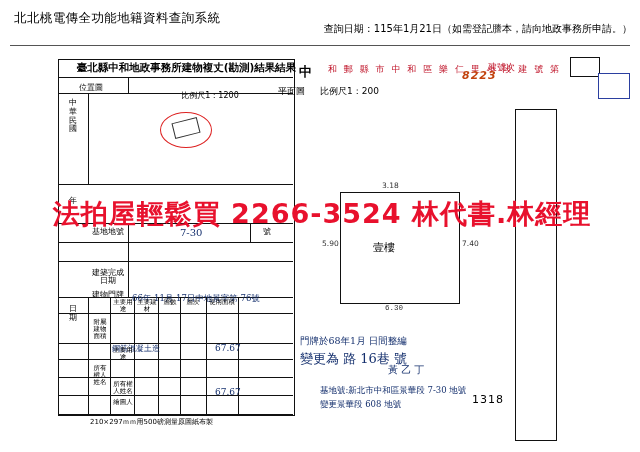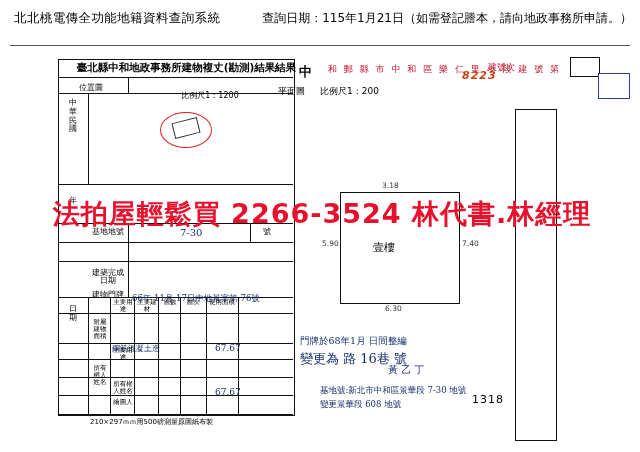--- a/index.html
+++ b/index.html
@@ -16,22 +16,22 @@
   
   .hdr-title{
     position:absolute;left:14px;top:10px;
     font-size:12.5px;letter-spacing:.4px;white-space:nowrap;
   }
   .hdr-sub{
     position:absolute;left:14px;top:30px;
     font-size:11.5px;white-space:nowrap;
   }
   .hdr-right{
-    position:absolute;right:8px;top:10px;
-    font-size:12px;white-space:nowrap;text-align:center;
+    position:absolute;right:8px;top:22px;
+    font-size:10px;white-space:nowrap;text-align:center;
   }
   .hdr-rule{
     position:absolute;left:10px;top:45px;width:620px;height:1px;background:#555;
   }
 
   
   .scan{
     position:absolute;left:10px;top:47px;width:620px;height:398px;
     background:#fff;
   }
@@ -200,21 +200,21 @@
     <div class="smallbox" style="left:560px;top:10px;width:28px;height:18px;"></div>
     <div class="blue-box" style="left:588px;top:26px;width:30px;height:24px;"></div>
 
     <div class="tallbox"></div>
 
     <div class="plan-rect" style="left:330px;top:145px;width:118px;height:110px;"></div>
     <div style="position:absolute;left:363px;top:193px;font-size:11px;">壹樓</div>
     <div class="tiny" style="position:absolute;left:372px;top:134px;color:#333;">3.18</div>
     <div class="tiny" style="position:absolute;left:312px;top:192px;color:#333;">5.90</div>
     <div class="tiny" style="position:absolute;left:452px;top:192px;color:#333;">7.40</div>
-    <div class="tiny" style="position:absolute;left:375px;top:257px;color:#333;">6.30</div>
+    <div class="tiny" style="position:absolute;left:375px;top:257px;color:#333;font-family:Liberation Mono, monospace;">6.30</div>
 
     <div class="hand" style="left:290px;top:288px;font-size:9.5px;white-space:nowrap;">門牌於68年1月 日間整編</div>
     <div class="hand" style="left:290px;top:303px;font-size:13px;white-space:nowrap;">變更為 路 16巷 號</div>
     <div class="hand" style="left:378px;top:316px;font-size:10px;">黃 乙 丁</div>
 
     <div class="hand" style="left:310px;top:338px;font-size:8.5px;white-space:nowrap;">基地號:新北市中和區景華段 7-30 地號</div>
     <div class="hand" style="left:310px;top:352px;font-size:8.5px;white-space:nowrap;">變更景華段 608 地號</div>
     <div style="position:absolute;left:462px;top:346px;font-size:11px;letter-spacing:1px;">1318</div>
 
   </div>

